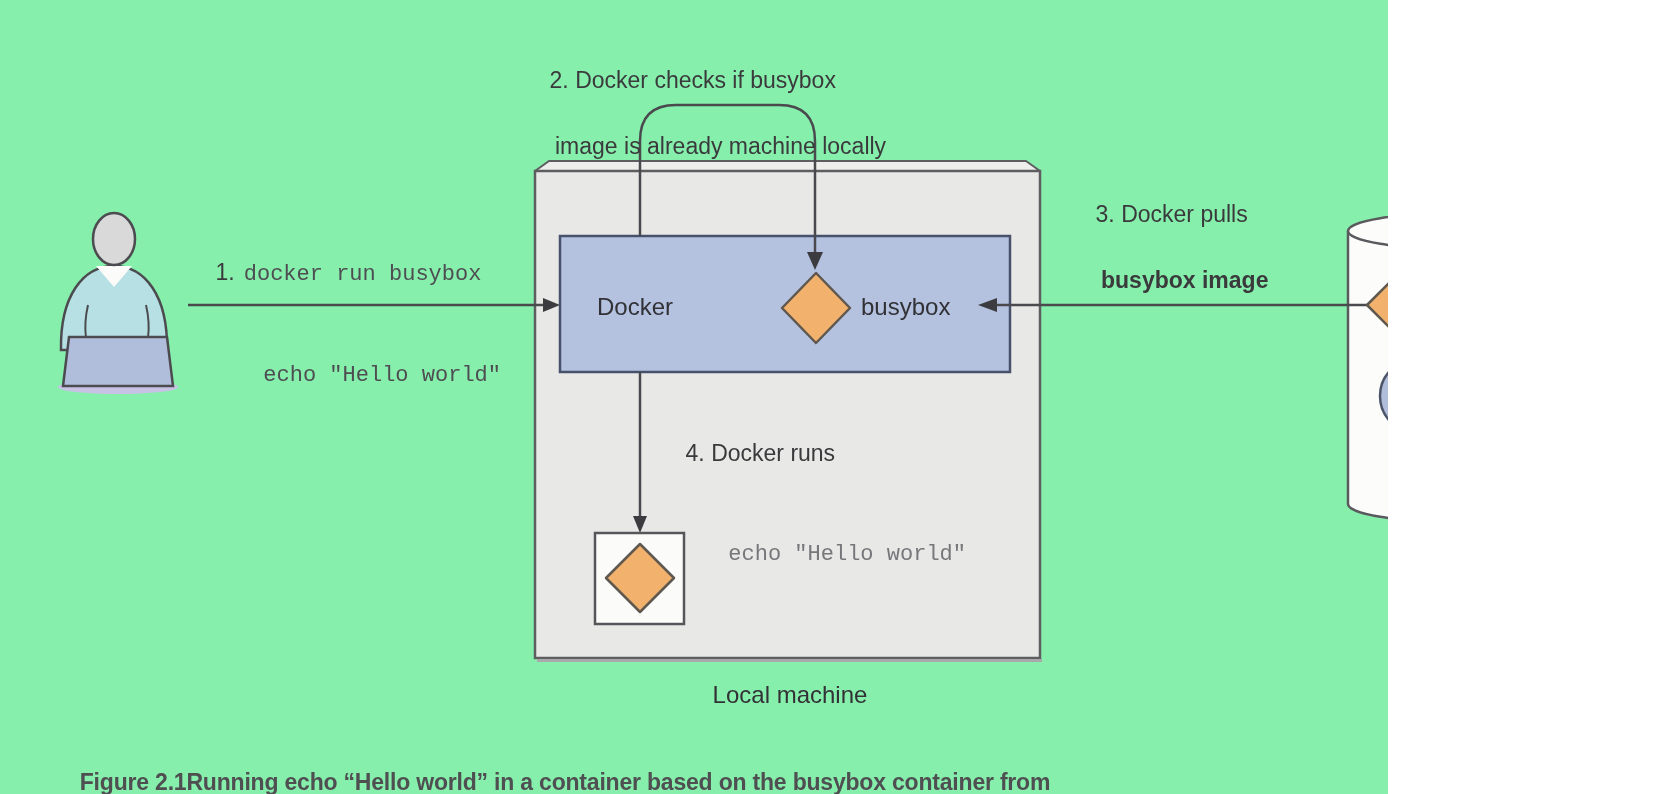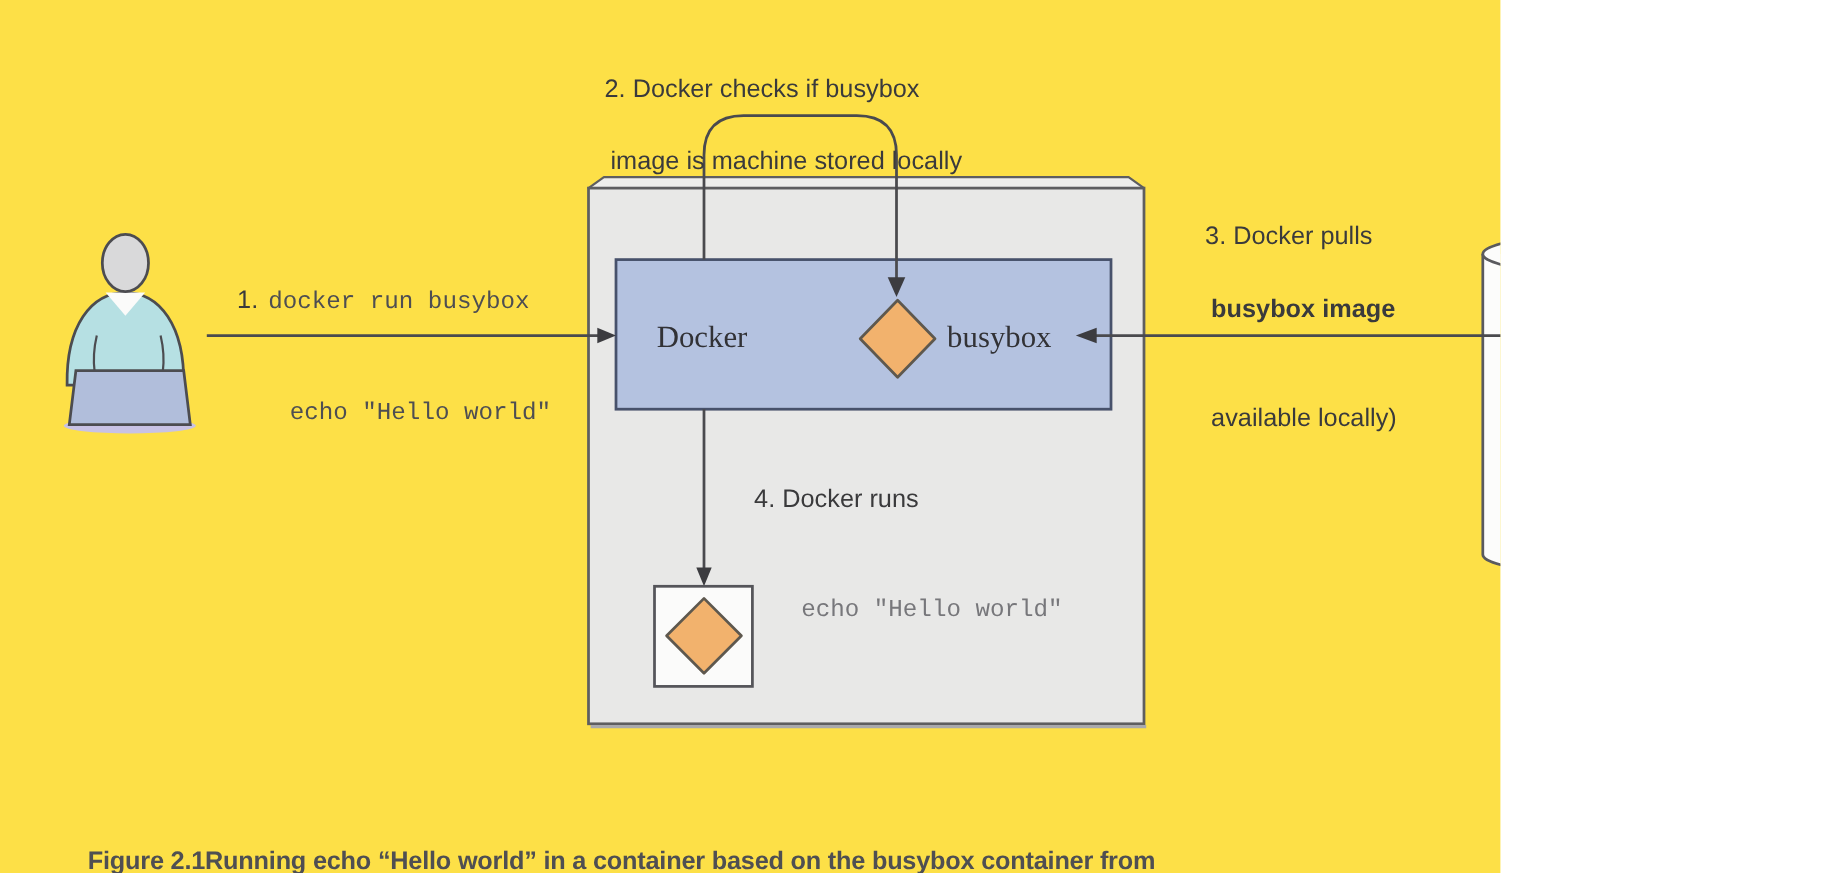--- a/index.html
+++ b/index.html
@@ -1,29 +1,30 @@
 <!DOCTYPE html>
 <html><head>
 <meta charset="utf-8">
 <style>
   html,body{margin:0;padding:0;}
   body{font-family:"Liberation Sans", sans-serif;}
   .canvas{
     position:relative;
     width:1364px;height:794px;
-    background:#fde047;
+    background:#86efac;
     overflow:hidden;
+    padding-left:24px;
   }
   .diagram-svg{position:absolute;left:0;top:0;}
   .txt{position:absolute;color:#3a3a3c;font-size:23px;line-height:33px;white-space:pre;}
   .txt .indent{display:block;}
   .mono{font-family:"Liberation Mono","DejaVu Sans Mono",monospace;font-size:22px;color:#4e4e52;}
   .mono-gray{font-family:"Liberation Mono","DejaVu Sans Mono",monospace;font-size:22px;color:#77777b;}
   .num-gap{margin-left:9px;}
-  .shape-label{position:absolute;color:#323236;font-size:28px;line-height:28px;white-space:pre;font-family:Liberation Serif, serif;}
+  .shape-label{position:absolute;color:#323236;font-size:24px;line-height:28px;white-space:pre;}
   .centered{text-align:center;}
   .caption{
     position:absolute;left:55px;top:742px;
     font-size:23px;font-weight:bold;color:#4f4f52;
     letter-spacing:-0.2px;white-space:pre;
   }
   .caption .fig-num{}
 </style>
 </head>
 <body>
@@ -85,48 +86,48 @@
     <g stroke-linejoin="round">
       <polygon points="1402,270 1437,305 1402,340 1367,305" stroke="#5e584e" stroke-width="2.5" fill="#f2b26d"></polygon>
       <circle cx="1417" cy="396" r="37" stroke="#4c5468" stroke-width="2.5" fill="#b1bedb"></circle>
       <polygon points="1510,344 1548,414 1472,414" stroke="#5c6b51" stroke-width="2.5" fill="#bdd9a4"></polygon>
       <polygon points="1463,441 1498,467 1485,508 1441,508 1428,467" stroke="#4c5f66" stroke-width="2.5" fill="#a9dde7"></polygon>
     </g>
   </svg>
 
   <div class="txt" style="left:524px;top:31px;">
     <span>2. Docker checks if busybox</span>
-    <span class="indent" style="padding-left:31px;">image is machine stored locally</span>
+    <span class="indent" style="padding-left:31px;">image is already machine locally</span>
   </div>
 
   <div class="txt" style="left:190px;top:223px;">
     <span>1.</span><span class="mono num-gap">docker run busybox</span>
     <span class="indent" style="padding-left:35px;">
       <span class="mono">echo "Hello world"</span>
     </span>
   </div>
 
   <div class="txt" style="left:1070px;top:165px;line-height:33px;">
     <span>3. Docker pulls</span>
     <span class="indent" style="padding-left:31px;font-weight:bold;">busybox image</span>
-    <span class="indent" style="padding-left:31px;">available locally)</span>
   </div>
 
   <div class="txt" style="left:660px;top:404px;">
     <span>4. Docker runs</span>
     <span class="indent" style="padding-left:30px;">
       <span class="mono-gray">echo "Hello world"</span>
     </span>
   </div>
 
   <div class="shape-label" style="left:597px;top:293px;">Docker</div>
 
   <div class="shape-label" style="left:861px;top:293px;">busybox</div>
 
   <div class="shape-label" style="left:1452px;top:292px;">busybox</div>
 
 
+  <div class="shape-label centered" style="left:687px;top:681px;width:206px;">Local machine</div>
 
   <div class="caption">
     <span class="fig-num">Figure 2.1</span><span>Running echo “Hello world” in a container based on the busybox container from</span>
   </div>
 
 </div>
 
 </body></html>

